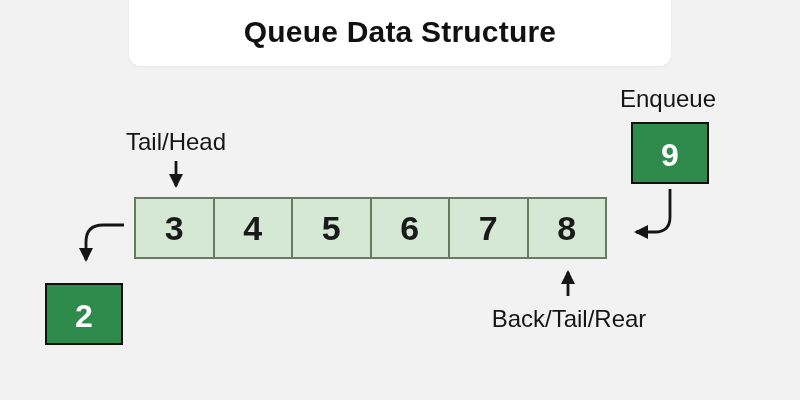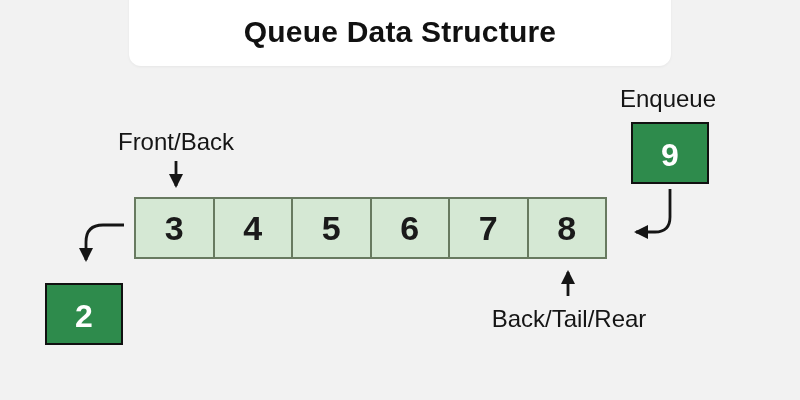--- a/index.html
+++ b/index.html
@@ -98,21 +98,21 @@
 </style>
 </head>
 <body>
 
 <div class="stage">
 
   <div class="title-panel">
     <span class="title-text">Queue Data Structure</span>
   </div>
 
-  <div class="label label-front">Front/Back</div>
+  <div class="label label-front">Tail/Head</div>
   <div class="label label-enqueue">Enqueue</div>
   <div class="label label-back">Back/Tail/Rear</div>
 
   <div class="queue">
       <div class="cell">3</div>
       <div class="cell">4</div>
       <div class="cell">5</div>
       <div class="cell">6</div>
       <div class="cell">7</div>
       <div class="cell">8</div>

